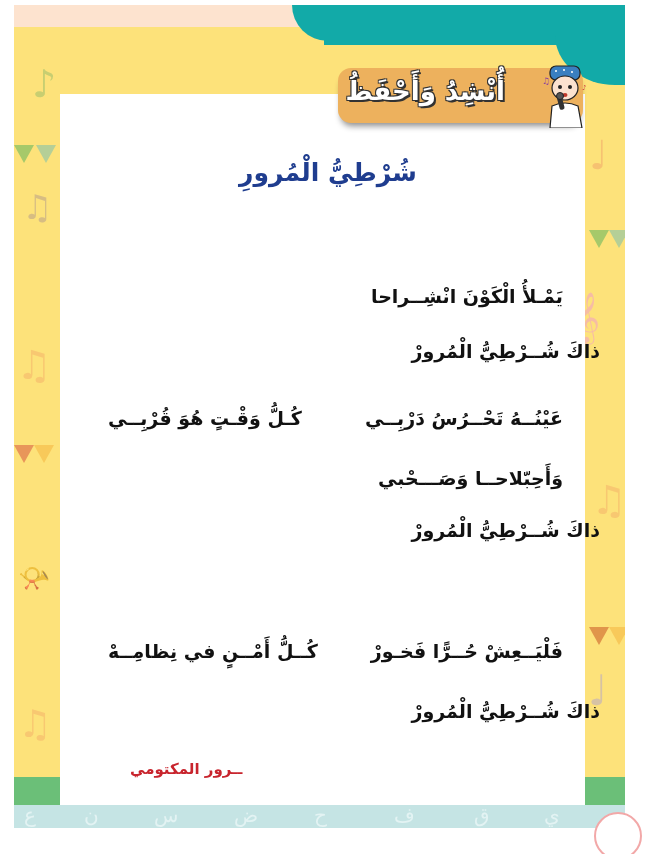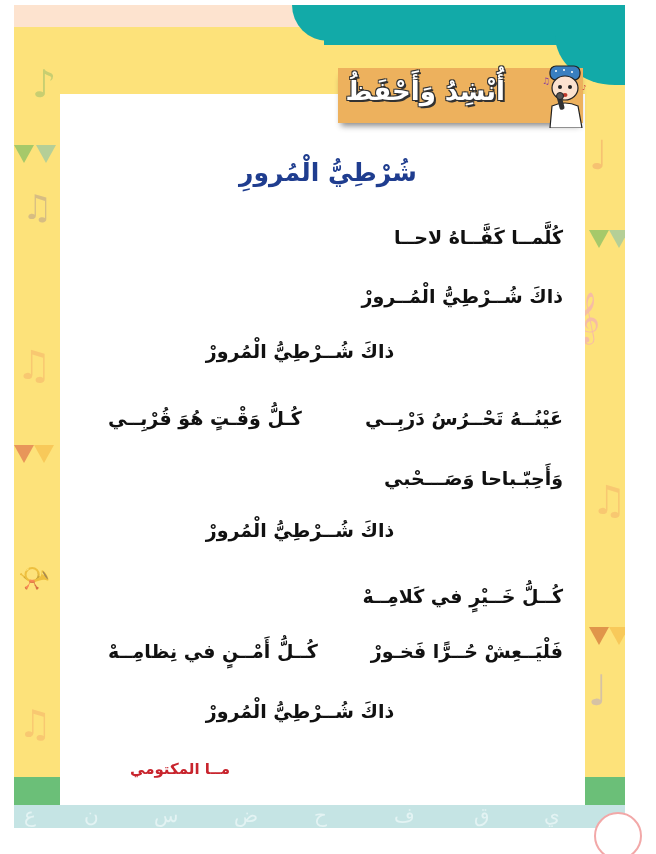--- a/index.html
+++ b/index.html
@@ -57,21 +57,21 @@
       position: absolute; width: 0; height: 0;
       border-left: 10px solid transparent; border-right: 10px solid transparent;
       border-top: 18px solid #9fc76a;
     }
     .panel {
       position: absolute; left: 46px; top: 89px; width: 525px; height: 711px;
       background: #ffffff;
     }
     .header-banner {
       position: absolute; left: 338px; top: 68px; width: 245px; height: 55px;
-      background: #edb15d; box-shadow: 0 6px 6px -3px rgba(0,0,0,0.45);
+      background: #edb15d; box-shadow: 0 6px 6px -3px rgba(0,0,0,0.45); border-radius: 13px;
     }
     .header-banner .title {
       position: absolute; right: 78px; top: 8px; font-size: 26px; font-weight: bold;
       color: #ffffff; direction: rtl;
       text-shadow: -1px -1px 0 #333, 1px -1px 0 #333, -1px 1px 0 #333, 1px 1px 0 #333, 2px 2px 0 #333;
       font-family: "DejaVu Sans", sans-serif;
     }
     .character {
       position: absolute; left: 540px; top: 62px; width: 48px; height: 66px;
     }
@@ -82,21 +82,21 @@
     }
     .verse-row {
       position: absolute; left: 108px; width: 455px; height: 36px;
       direction: rtl; display: flex; justify-content: space-between; align-items: center;
     }
     .hemistich {
       font-size: 19px; font-weight: bold; color: #111;
       font-family: "DejaVu Sans", sans-serif; white-space: nowrap;
     }
     .refrain {
-      position: absolute; left: 0; width: 600px; text-align: center; direction: rtl;
+      position: absolute; left: 0; width: 600px; text-align: right; direction: rtl;
       font-size: 19px; font-weight: bold; color: #111;
       font-family: "DejaVu Sans", sans-serif;
     }
     .poet {
       position: absolute; left: 130px; top: 760px; direction: rtl;
       font-size: 15px; font-weight: bold; color: #c8242d;
       font-family: "DejaVu Sans", sans-serif;
     }
   </style>
 </head>
@@ -161,38 +161,36 @@
   <path d="M10 66 L12 44 Q25 38 38 44 L42 66 Z" fill="#ffffff" stroke="#222" stroke-width="1.2"></path>
   <rect x="18" y="34" width="5" height="14" rx="2" fill="#333" transform="rotate(-15 20 40)"></rect>
   <circle cx="20" cy="34" r="3.5" fill="#555" stroke="#222" stroke-width="1"></circle>
   <text x="2" y="22" font-size="9" fill="#8a3fa0">♫</text>
   <text x="42" y="28" font-size="7" fill="#d04040">♪</text>
 </svg>
 
 <div class="poem-title">شُرْطِيُّ الْمُرورِ</div>
 
 <div class="verse-row" style="top:219px;">
-  <span class="hemistich">كُلَّمــا كَفَّــاهُ لاحــا</span>
 </div>
 <div class="verse-row" style="top:278px;">
-  <span class="hemistich">ذاكَ شُــرْطِيُّ الْمُــرورْ</span>
+  <span class="hemistich">يَمْـلأُ الْكَوْنَ انْشِــراحا</span>
 </div>
 <div class="refrain" style="top:340px;">ذاكَ شُــرْطِيُّ الْمُرورْ</div>
 
 <div class="verse-row" style="top:400px;">
   <span class="hemistich">عَيْنُــهُ تَحْــرُسُ دَرْبِــي</span>
   <span class="hemistich">كُـلُّ وَقْـتٍ هُوَ قُرْبِــي</span>
 </div>
 <div class="verse-row" style="top:460px;">
-  <span class="hemistich">وَأَحِبّـباحا وَصَـــحْبي</span>
+  <span class="hemistich">وَأَحِبّلاحــا وَصَـــحْبي</span>
 </div>
 <div class="refrain" style="top:519px;">ذاكَ شُــرْطِيُّ الْمُرورْ</div>
 
 <div class="verse-row" style="top:578px;">
-  <span class="hemistich">كُــلُّ خَــيْرٍ في كَلامِــهْ</span>
 </div>
 <div class="verse-row" style="top:633px;">
   <span class="hemistich">فَلْيَــعِشْ حُــرًّا فَخـورْ</span>
   <span class="hemistich">كُــلُّ أَمْــنٍ في نِظامِــهْ</span>
 </div>
 <div class="refrain" style="top:700px;">ذاكَ شُــرْطِيُّ الْمُرورْ</div>
 
-<div class="poet">مــا المكتومي</div>
+<div class="poet">ــرور المكتومي</div>
 
 </body></html>

